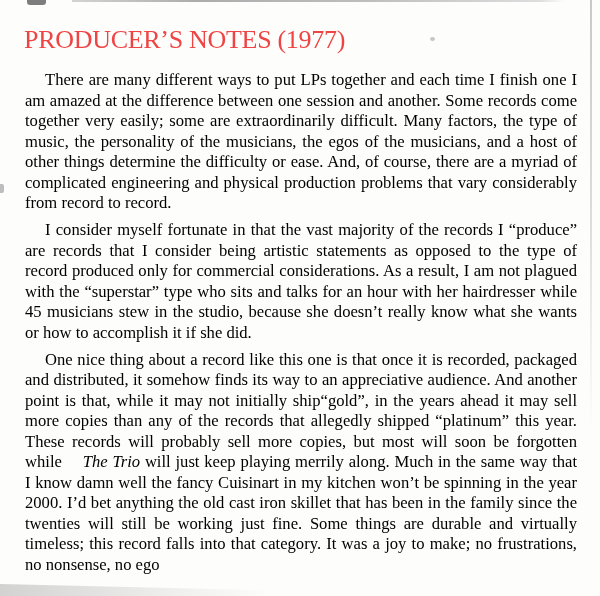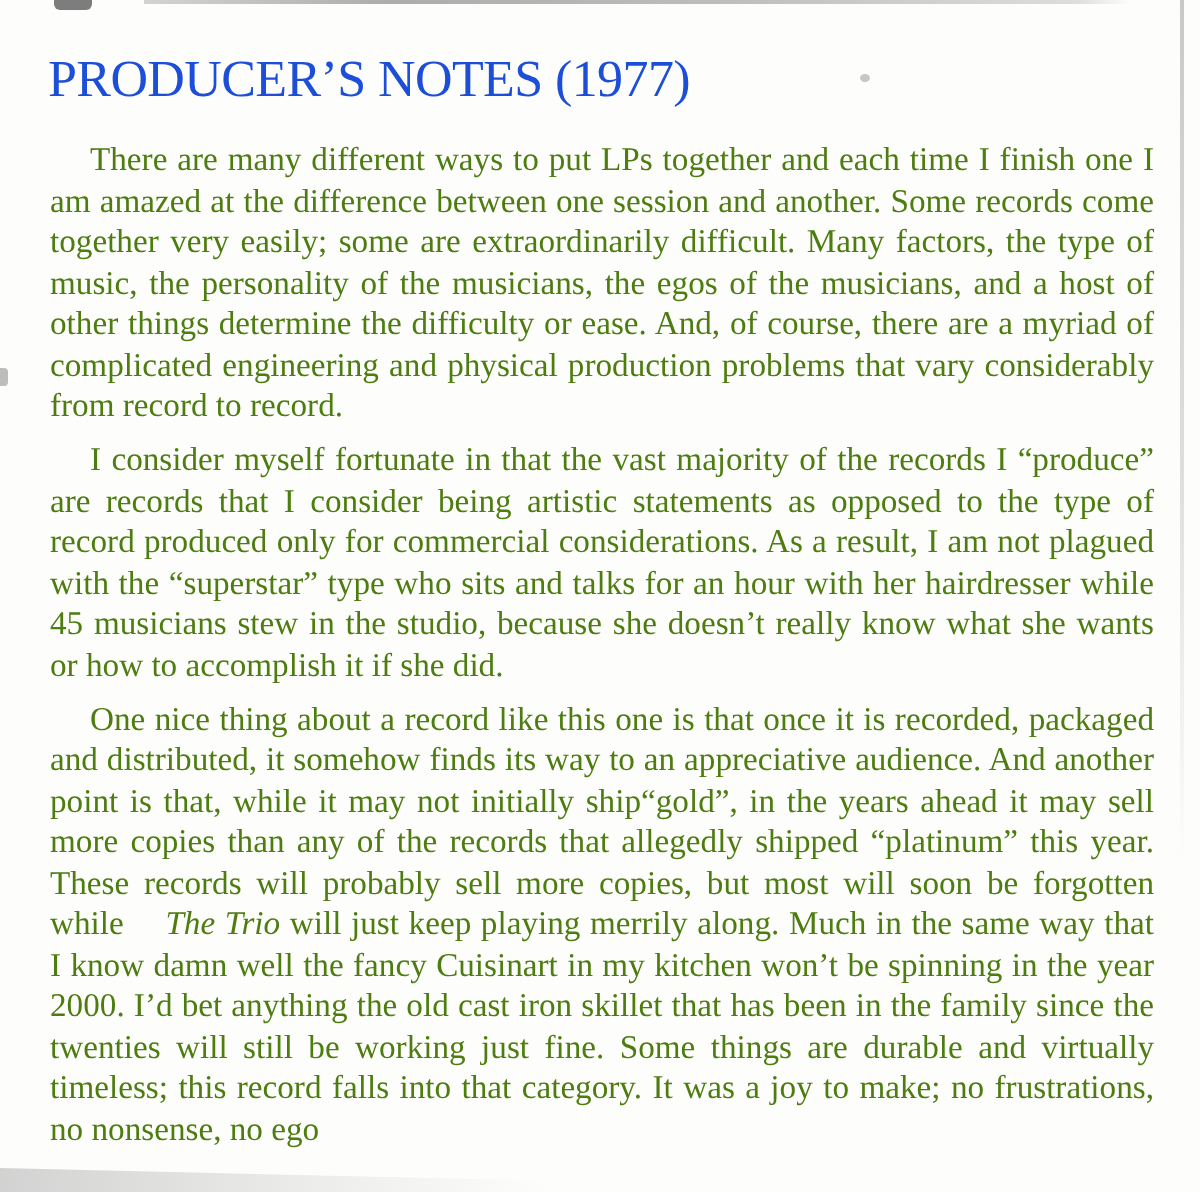--- a/index.html
+++ b/index.html
@@ -22,31 +22,31 @@
   }
   .title {
     position: absolute;
     left: 24px;
     top: 25px;
     margin: 0;
     font-size: 26px;
     font-weight: normal;
     letter-spacing: -0.3px;
     white-space: nowrap;
-    color: #1d4ed8;
+    color: #ef4444;
   }
   .body-text {
     position: absolute;
     left: 25px;
     right: 23px;
     top: 70px;
     text-align: justify;
     font-size: 16.6px;
     line-height: 20.5px;
-    color: #4d7c0f;
+    color: #000000;
   }
   .body-text p {
     margin: 0 0 6.5px 0;
     text-indent: 20px;
   }
   .body-text em {
     font-style: italic;
     margin-left: 16px;
   }
   

